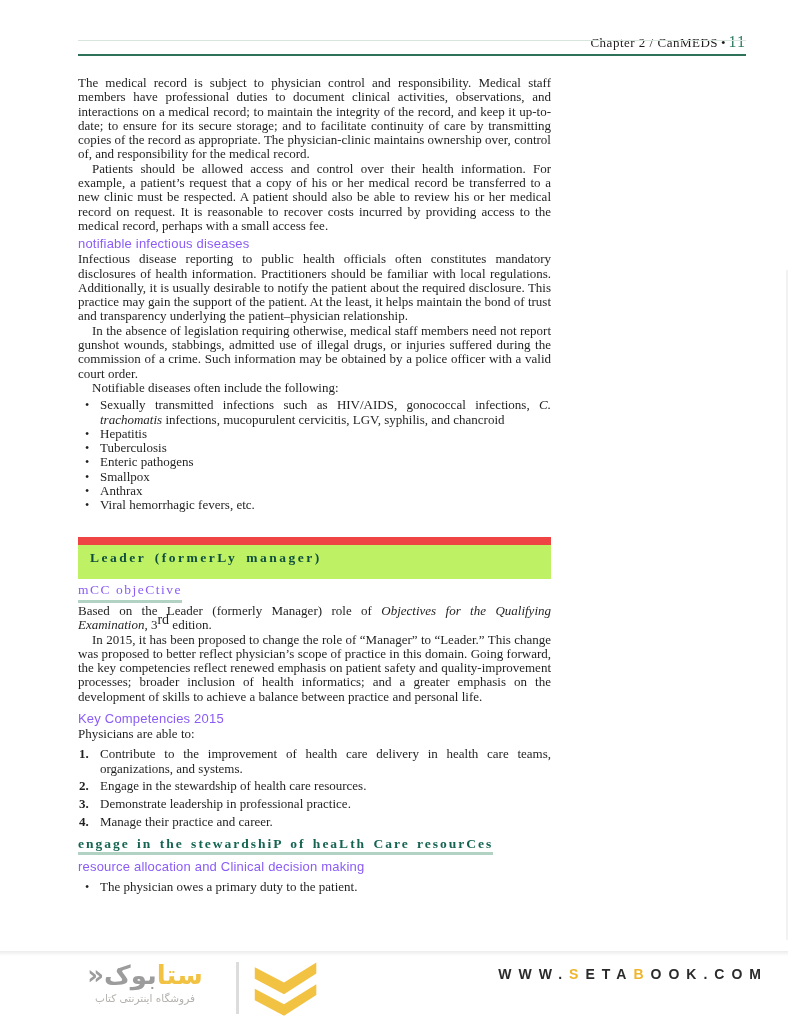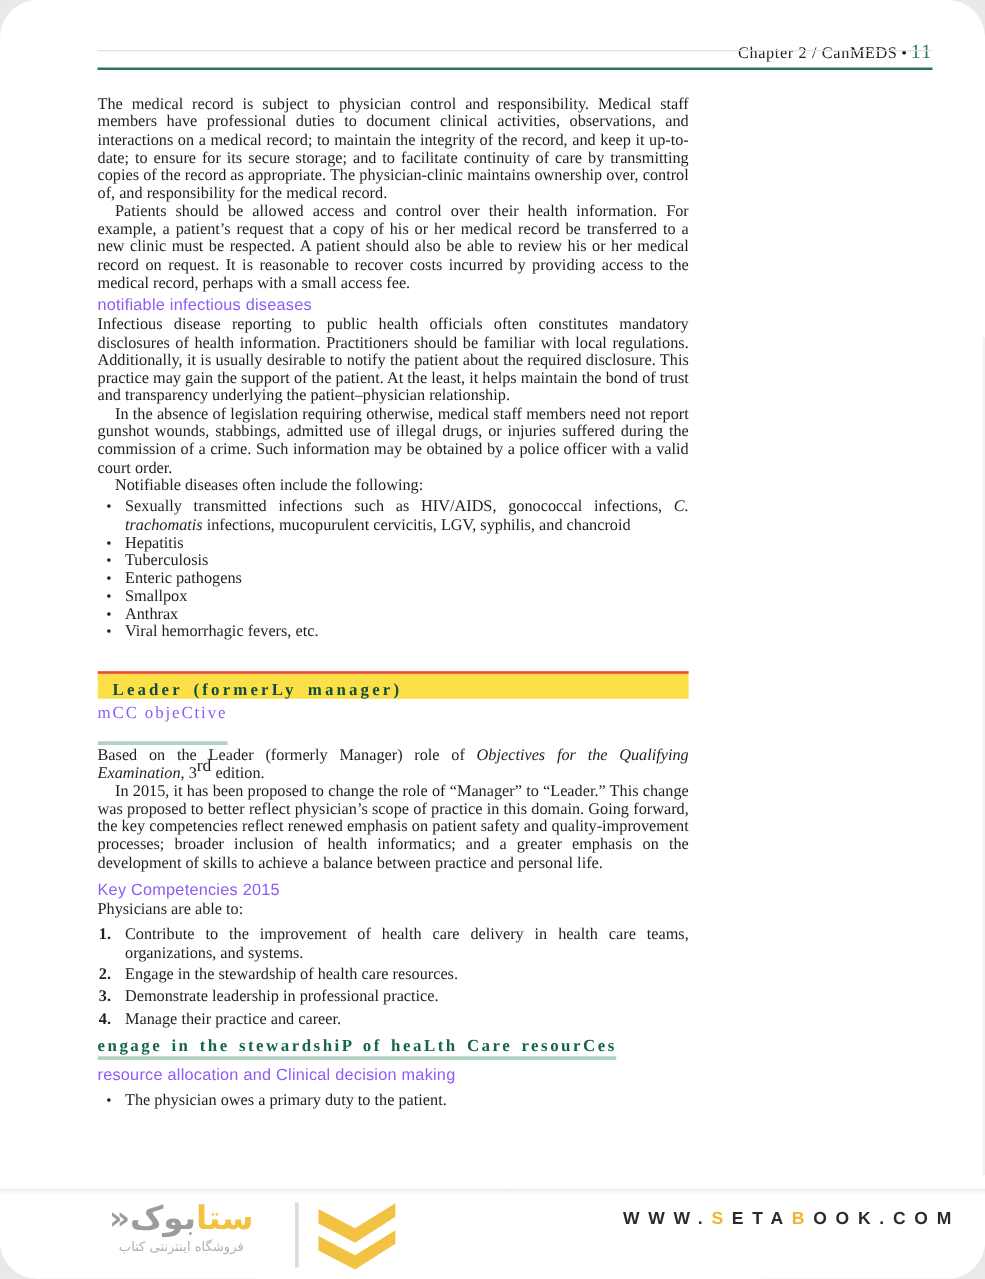--- a/index.html
+++ b/index.html
@@ -1,19 +1,19 @@
 <!DOCTYPE html>
 <html><head>
 <meta charset="utf-8">
 <style>
   html,body { margin:0; padding:0; background:#e9e9e9; }
   .page {
     position:relative; width:788px; height:1023px; margin:0 auto;
     background:#ffffff; overflow:hidden;
-    font-family:"Liberation Serif", serif; color:#1f1f1f;border-radius:30px;
+    font-family:"Liberation Serif", serif; color:#1f1f1f;
   }
 
   
   .page-header { position:absolute; left:78px; top:33px; width:668px; }
   .header-hairline { position:absolute; left:0; right:0; top:7px; height:1px; background:#d8e5de; }
   .header-row { text-align:right; padding-bottom:3px; border-bottom:2.5px solid #2e7259; }
   .chapter-title { font-size:13px; color:#1d1d1d; letter-spacing:0.5px; }
   .header-sep { font-size:13px; color:#1d1d1d; padding:0 3px; }
   .page-number { font-size:16px; color:#2f7a62; letter-spacing:1px; }
 
@@ -30,36 +30,36 @@
     font-size:13.5px; font-weight:bold; letter-spacing:2px; word-spacing:2px;
     color:#156451; padding-bottom:1px; border-bottom:3px solid #b2d2c4;
     line-height:15px;
   }
   h3.sub-heading {
     margin:3px 0 1px 0; font-family:"Liberation Sans", sans-serif;
     font-size:13px; font-weight:normal; color:#8b5cf6; line-height:15px;
     letter-spacing:0.2px;
   }
   h3.sub-heading.underlined {
-    width:max-content; padding-bottom:16px; border-bottom:3px solid #b2d2c4;
+    width:max-content; padding-bottom:3px; border-bottom:3px solid #b2d2c4;
     font-family:"Liberation Serif", serif; letter-spacing:1.5px; font-size:13.5px;
   }
 
   ul.disease-list { list-style:none; margin:3px 0 0 0; padding:0; }
   ul.disease-list li { position:relative; padding-left:22px; text-align:justify; }
   ul.disease-list li::before { content:"•"; position:absolute; left:7px; font-size:12px; }
   ul.disease-list li:last-child { text-align:left; }
 
   ol.competency-list { list-style:none; counter-reset:item; margin:6px 0 0 0; padding:0;font-family:Liberation Serif, serif; }
   ol.competency-list li { counter-increment:item; position:relative; padding-left:22px; margin-bottom:3.5px; text-align:justify; }
   ol.competency-list li::before { content:counter(item) "."; position:absolute; left:1px; font-weight:bold; }
 
   .banner {
-    margin-top:24px; border-top:2px solid #ef4444; background:#fde047;
-    padding:6px 0 0 12px;
+    margin-top:24px; border-top:8px solid #ef4444; background:#bef264;
+    padding:6px 0 14px 12px;
   }
   .banner-text {
     font-size:13.5px; font-weight:bold; color:#0f4e3f;
     letter-spacing:2.5px; word-spacing:3px;
   }
   .mcc-heading { margin-top:14px; }
   .gap-top { margin-top:9px; }
   sup { font-size:14px; line-height:0; }
   i { font-style:italic; }
 

